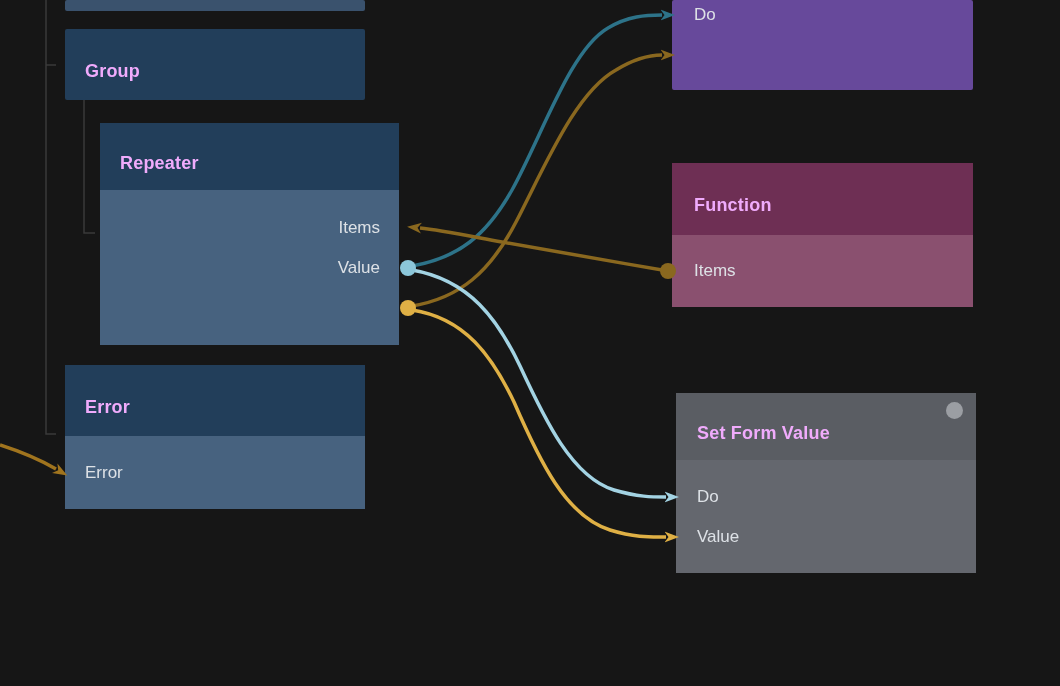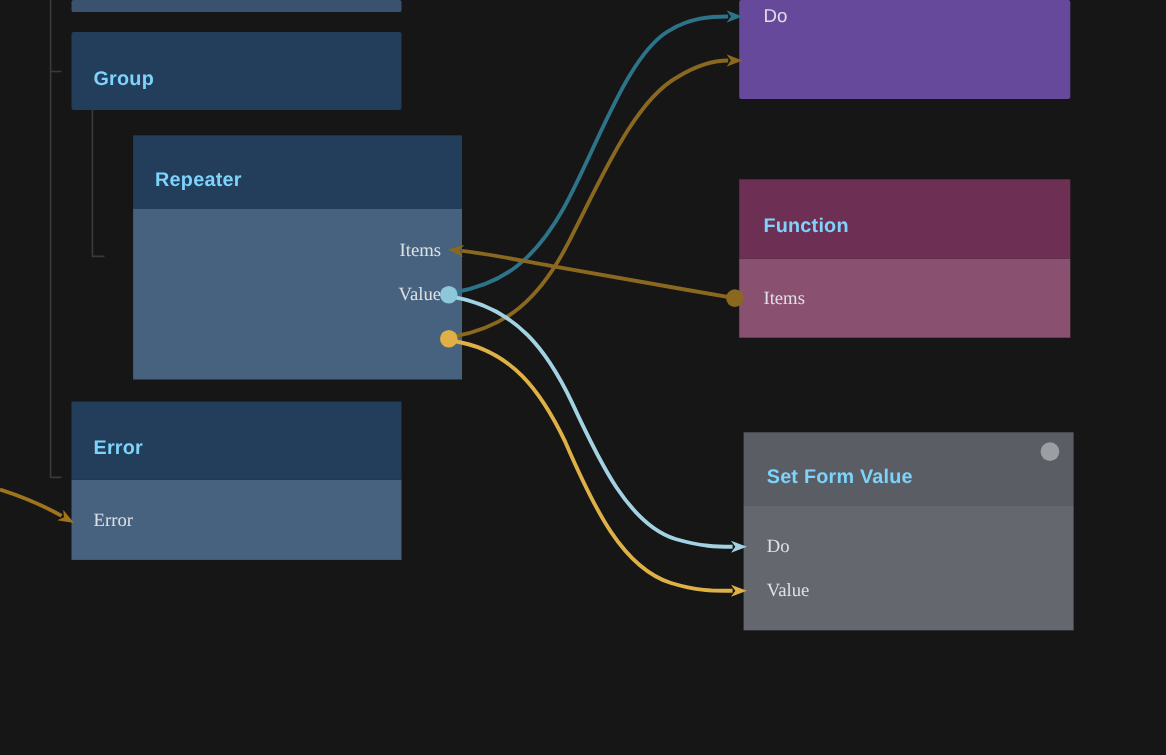--- a/index.html
+++ b/index.html
@@ -9,25 +9,25 @@
     font-family:"Liberation Sans","DejaVu Sans",sans-serif;
   }
   svg.layer{position:absolute;left:0;top:0;width:1060px;height:686px;}
   svg.over{pointer-events:none;}
   .node{position:absolute;border-radius:2px;}
   .node-header{
     display:flex;align-items:center;padding:0 20px;box-sizing:border-box;
     position:relative;
   }
   .node-title{
-    font-size:18px;font-weight:700;color:#7dd3fc;letter-spacing:.2px;
+    font-size:18px;font-weight:700;color:#f0abfc;letter-spacing:.2px;
     white-space:nowrap;
     margin-top:13px;
   }
-  .node-body{box-sizing:border-box;font-family:Liberation Serif, serif;}
+  .node-body{box-sizing:border-box;}
   .port{
     height:40px;line-height:40px;font-size:17px;color:#dde1e6;
     white-space:nowrap;box-sizing:border-box;
   }
   .port.left{text-align:left;padding-left:20px;}
   .port.left-wide{text-align:left;padding-left:22px;}
   .port.right{text-align:right;padding-right:19px;}
   
   .blue-solid{background:#223e5a;}
   .blue .node-header{background:#223e5a;}
@@ -53,21 +53,21 @@
     <path d="M46,65 L56,65" fill="none" stroke="#3a3a3a" stroke-width="1.5"></path>
     <path d="M84,100 L84,233 L95,233" fill="none" stroke="#3a3a3a" stroke-width="1.5"></path>
   </svg>
 
   <div class="node strip" style="left:65px;top:0;width:300px;height:11px;"></div>
 
   <div class="node blue-solid node-header" style="left:65px;top:29px;width:300px;height:71px;">
     <span class="node-title">Group</span>
   </div>
 
-  <div class="node blue" style="left:121px;top:123px;width:299px;height:174px;">
+  <div class="node blue" style="left:100px;top:123px;width:299px;height:174px;">
     <div class="node-header" style="height:67px;">
       <span class="node-title">Repeater</span>
     </div>
     <div class="node-body" style="height:155px;padding-top:18px;">
       <div class="port right">Items</div>
       <div class="port right">Value</div>
     </div>
   </div>
 
   <div class="node blue" style="left:65px;top:365px;width:300px;height:108px;">

